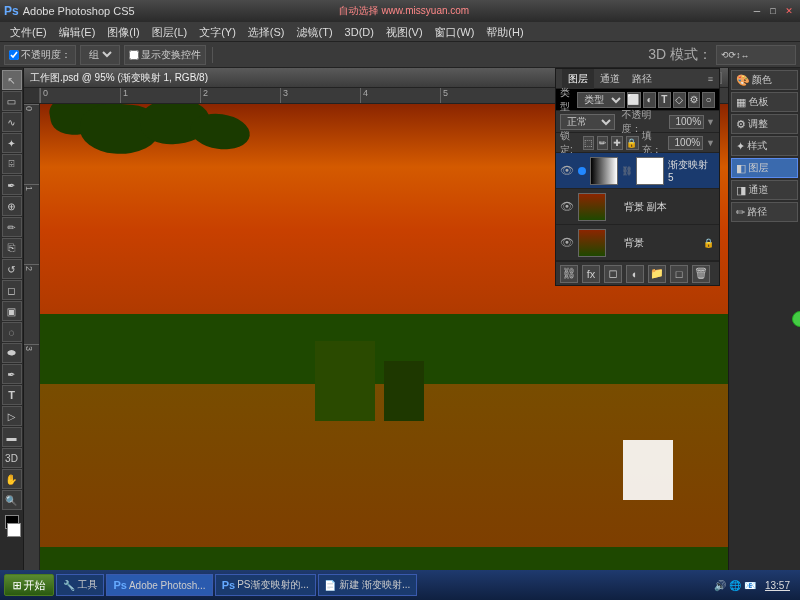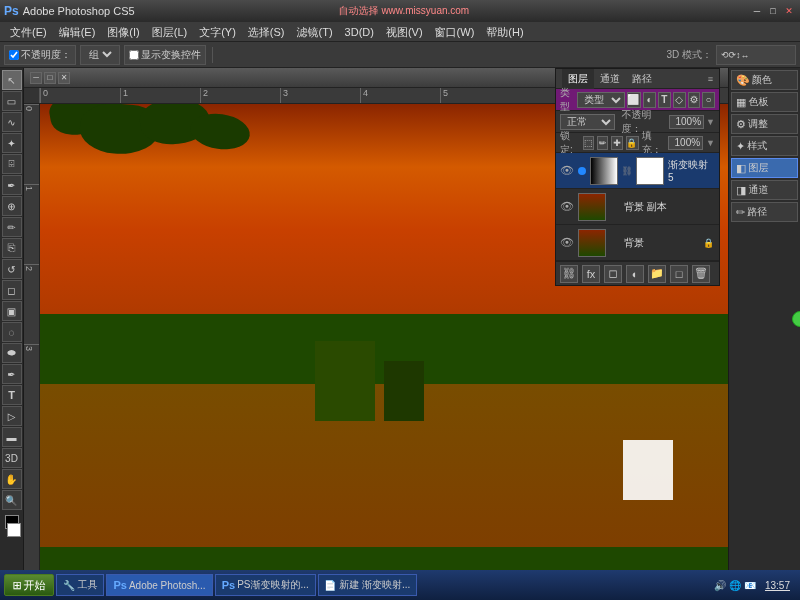--- a/index.html
+++ b/index.html
@@ -123,21 +123,21 @@
     #layers-header {
       height: 20px; background: #3a3a3a;
       display: flex; align-items: center; justify-content: space-between;
       padding: 0 6px; border-bottom: 1px solid #222;
     }
     .layers-tab { padding: 0 6px; height: 20px; line-height: 20px; cursor: pointer; font-size: 10px; color: #ccc; }
     .layers-tab.active { background: #2e2e2e; color: #fff; }
     .layers-panel-btn { font-size: 9px; cursor: pointer; color: #aaa; }
 
     #layers-toolbar {
-      height: 22px; background: #701a75; display: flex; align-items: center;
+      height: 22px; background: #000000; display: flex; align-items: center;
       padding: 0 4px; gap: 2px; border-bottom: 1px solid #222;
     }
     .layers-tb-select { height: 16px; background: #444; border: 1px solid #666; color: #ccc; font-size: 10px; padding: 0 2px; }
     .layers-tb-btn { width: 16px; height: 16px; background: #444; border: 1px solid #666; display: flex; align-items: center; justify-content: center; cursor: pointer; font-size: 10px; color: #ccc; }
 
     #layers-blend {
       height: 22px; background: #333; display: flex; align-items: center;
       padding: 0 4px; gap: 2px; border-bottom: 1px solid #222;
     }
     .blend-select { height: 16px; background: #444; border: 1px solid #666; color: #ccc; font-size: 10px; padding: 0 2px; width: 60px; }
@@ -250,21 +250,21 @@
     <select style="background:#444;border:none;color:#ccc;font-size:10px;">
       <option>组</option>
     </select>
   </div>
   <div class="toolbar-item">
     <input type="checkbox" style="width: 10px; height: 10px;">
     <span>显示变换控件</span>
   </div>
   <div class="toolbar-sep"></div>
   <div style="flex:1;"></div>
-  <span style="font-size:10px;color:#aaa;">3D 模式：</span>
+  <span style="font-size:14px;color:#aaa;">3D 模式：</span>
   <div class="toolbar-item" style="width:80px;">
     <span style="font-size:9px;">⟲⟳↕↔</span>
   </div>
 </div>
 
 <div id="main" style="position:relative;">
 
   <div id="tools-panel">
     <div class="tool-btn active">↖</div>
     <div class="tool-btn">▭</div>
@@ -289,20 +289,21 @@
     <div class="tool-btn">🔍</div>
     <div style="margin-top:4px;display:flex;flex-direction:column;align-items:center;gap:0;">
       <div style="width:14px;height:14px;background:#000;border:1px solid #888;"></div>
       <div style="width:14px;height:14px;background:#fff;border:1px solid #888;margin-top:-6px;margin-left:4px;"></div>
     </div>
   </div>
 
   <div id="canvas-area">
     <div id="canvas-window">
       <div id="canvas-titlebar">
+        <span class="canvas-title">工作图.psd @ 95% (渐变映射 1, RGB/8)</span>
         <div class="canvas-btns">
           <div class="canvas-btn">─</div>
           <div class="canvas-btn">□</div>
           <div class="canvas-btn">✕</div>
         </div>
       </div>
 
       <div id="ruler-top">
         <div id="ruler-corner"></div>
         <div id="ruler-h">

